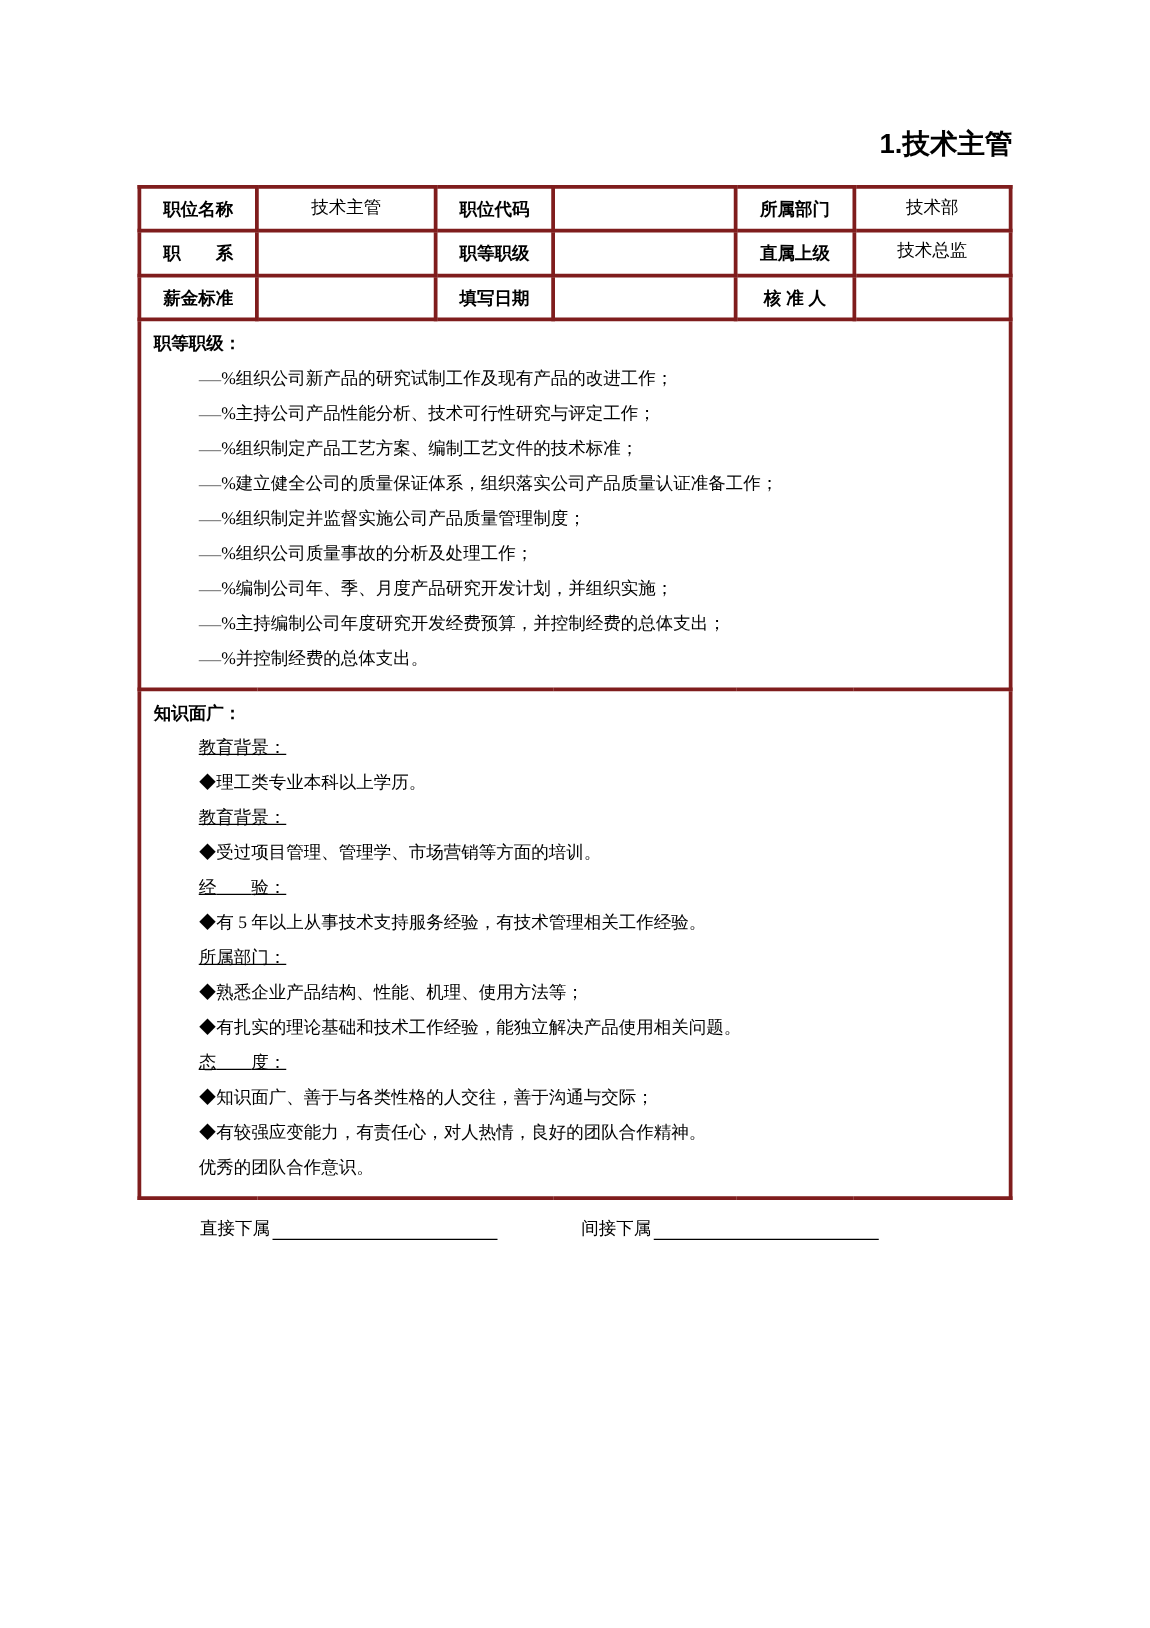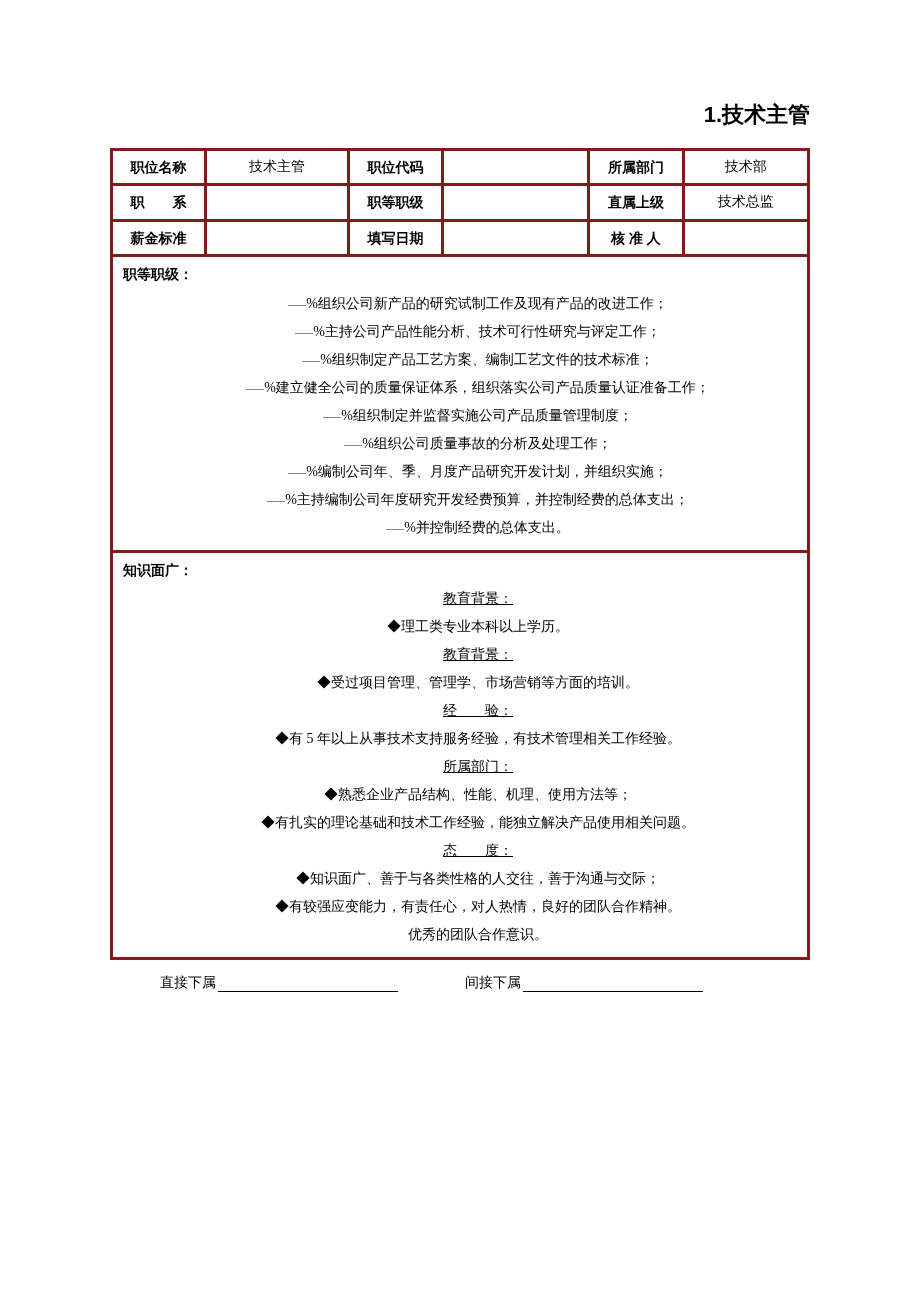--- a/index.html
+++ b/index.html
@@ -51,21 +51,20 @@
       font-family: "SimHei", "黑体", sans-serif;
       margin-bottom: 4px;
     }
     .indent1 {
       padding-left: 36px;
       line-height: 2.0;
     }
     .indent2 {
       padding-left: 36px;
       line-height: 2.0;
-      text-align: center;
     }
     .uline {
       text-decoration: underline;
     }
     .footer {
       margin-top: 14px;
       padding-left: 50px;
     }
     .footer-item {
       display: inline-block;

